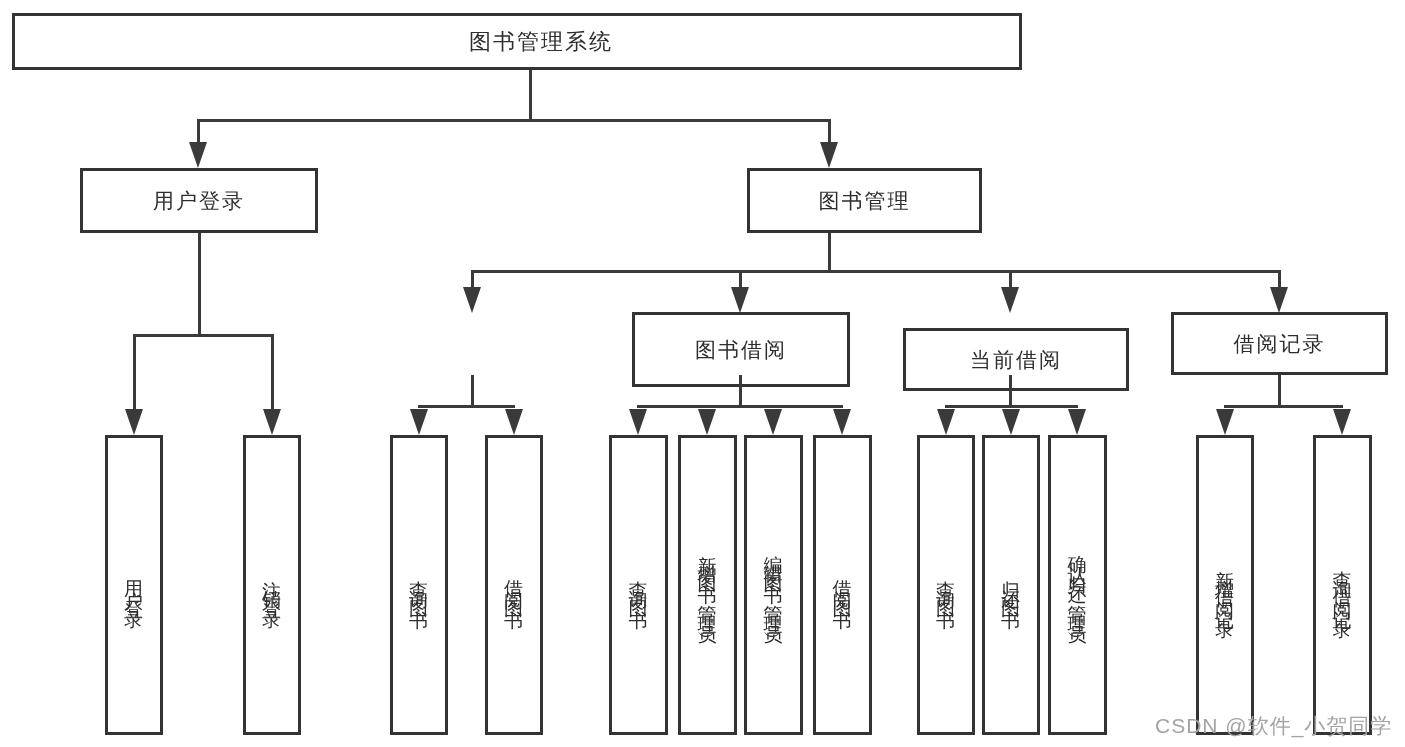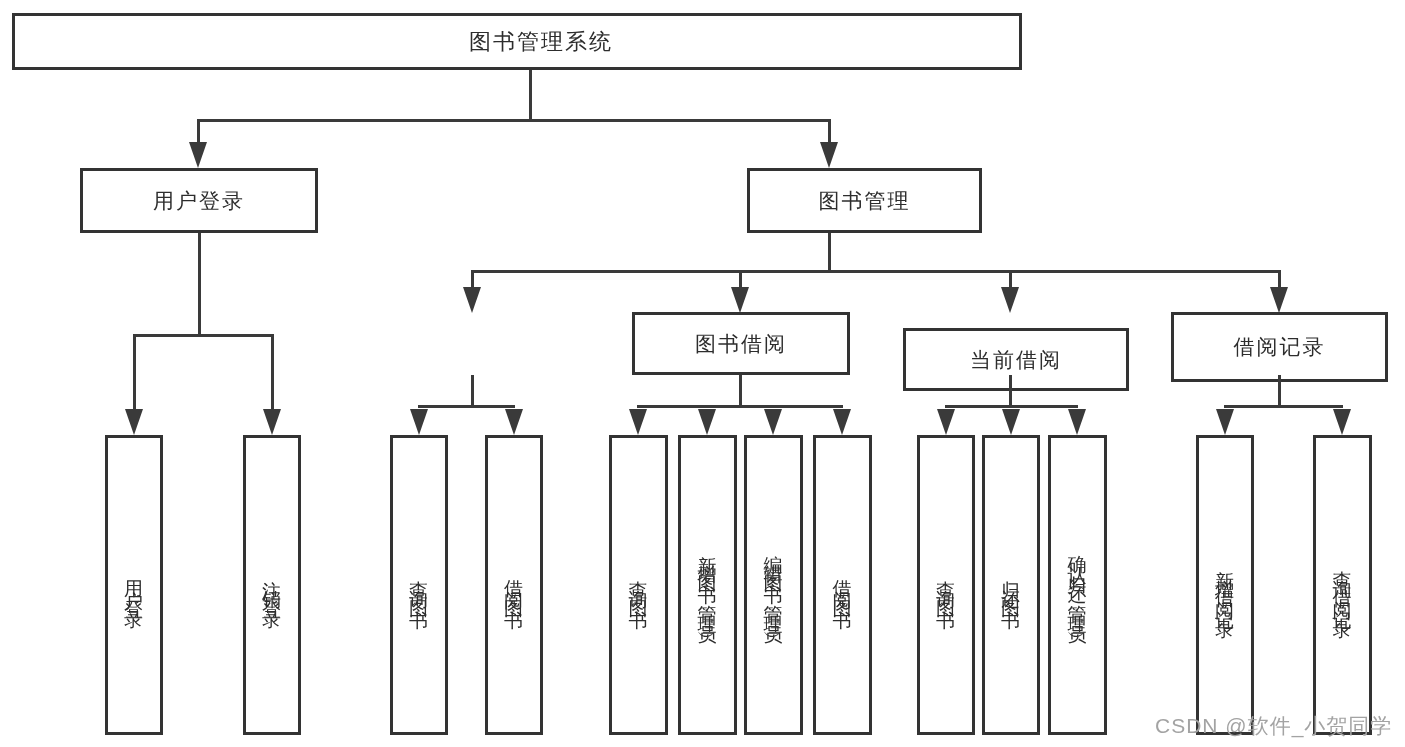--- a/index.html
+++ b/index.html
@@ -87,27 +87,27 @@
   <div class="hline" style="left:471px; top:270px; width:810px;"></div>
   <div class="vline" style="left:471px; top:270px; height:18px;"></div>
   <div class="arrow" style="left:463px; top:287px;"></div>
   <div class="vline" style="left:739px; top:270px; height:18px;"></div>
   <div class="arrow" style="left:731px; top:287px;"></div>
   <div class="vline" style="left:1009px; top:270px; height:18px;"></div>
   <div class="arrow" style="left:1001px; top:287px;"></div>
   <div class="vline" style="left:1278px; top:270px; height:18px;"></div>
   <div class="arrow" style="left:1270px; top:287px;"></div>
 
-  <div class="box" style="left:632px; top:312px; width:218px; height:63px;">
+  <div class="box" style="left:632px; top:312px; width:218px; height:75px;">
     <span class="hl">图书借阅</span>
   </div>
   <div class="box" style="left:903px; top:328px; width:226px; height:63px;">
     <span class="hl">当前借阅</span>
   </div>
-  <div class="box" style="left:1171px; top:312px; width:217px; height:70px;">
+  <div class="box" style="left:1171px; top:312px; width:217px; height:63px;">
     <span class="hl">借阅记录</span>
   </div>
 
   <div class="vline" style="left:471px; top:375px; height:32px;"></div>
   <div class="hline" style="left:418px; top:405px; width:97px;"></div>
   <div class="arrow" style="left:410px; top:409px;"></div>
   <div class="arrow" style="left:505px; top:409px;"></div>
 
   <div class="vline" style="left:739px; top:375px; height:32px;"></div>
   <div class="hline" style="left:637px; top:405px; width:206px;"></div>

